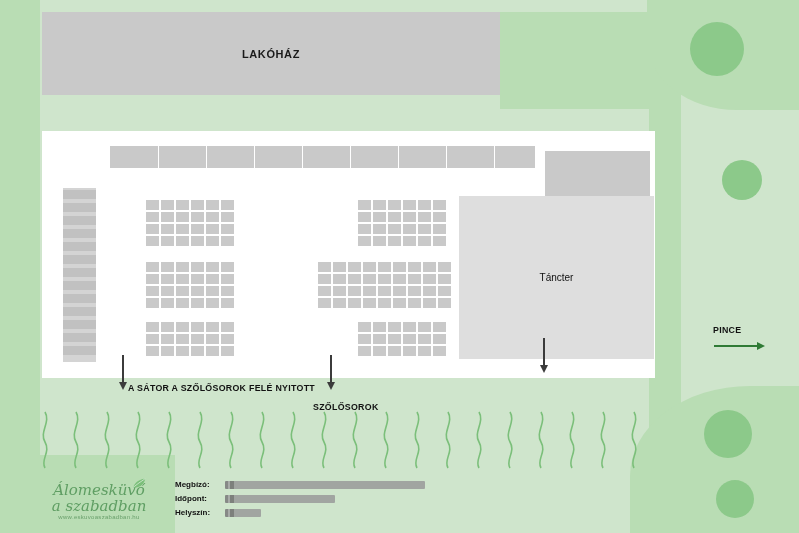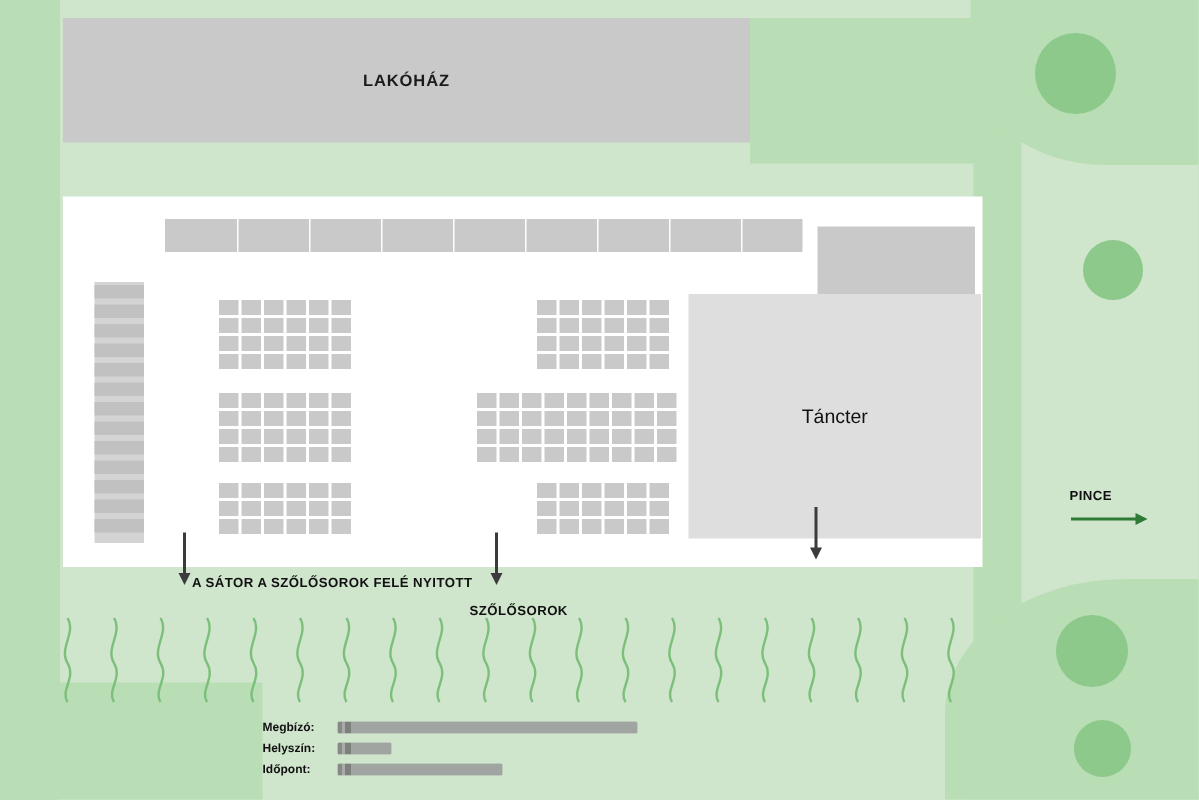--- a/index.html
+++ b/index.html
@@ -109,21 +109,21 @@
     font-size:9px;font-weight:bold;color:#111;letter-spacing:.5px;
   }
 
   .tanc{
     position:absolute;left:459px;top:196px;width:195px;height:163px;
     background:#dedede;
   }
   .tanc-label{
     position:absolute;left:459px;top:196px;width:195px;height:163px;
     display:flex;align-items:center;justify-content:center;
-    font-size:13px;color:#111;
+    font-size:10px;color:#111;
   }
 
   
   .leftcol{position:absolute;left:63px;top:188px;width:33px;height:174px;background:#d4d4d4;}
   .leftcol-row{position:absolute;left:63px;width:33px;height:9px;background:#c1c1c1;}
 
   
   .arrow{position:absolute;width:1.5px;background:#3b3b3b;}
   .arrow:after{
     content:"";position:absolute;left:-3.2px;bottom:-7px;
@@ -415,29 +415,40 @@
         <path d="M408 2 C414 12, 402 22, 408 32 C414 42, 403 50, 408 58"></path>
         <path d="M439 2 C445 12, 433 22, 439 32 C445 42, 434 50, 439 58"></path>
         <path d="M470 2 C476 12, 464 22, 470 32 C476 42, 465 50, 470 58"></path>
         <path d="M501 2 C507 12, 495 22, 501 32 C507 42, 496 50, 501 58"></path>
         <path d="M532 2 C538 12, 526 22, 532 32 C538 42, 527 50, 532 58"></path>
         <path d="M563 2 C569 12, 557 22, 563 32 C569 42, 558 50, 563 58"></path>
         <path d="M594 2 C600 12, 588 22, 594 32 C600 42, 589 50, 594 58"></path>
       </g>
   </svg>
 
+  <div class="logo">
+    <div class="logo-text">
+      <span>Álomesküvő</span><br>
+      <span>a szabadban</span>
+    </div>
+    <svg class="leaf" viewBox="0 0 20 16">
+      <path d="M1 14 C6 2 16 1 19 1 C18 9 10 15 1 14 Z" fill="#7bbf7a"></path>
+      <path d="M1 14 C7 9 13 5 19 1" stroke="#ffffff" stroke-width="0.8" fill="none"></path>
+    </svg>
+    <div class="logo-sub">www.eskuvoaszabadban.hu</div>
+  </div>
 
   <div class="infobox">
     <div class="info-row">
       <span class="info-key">Megbízó:</span>
       <span class="redact" style="width:200px"></span>
     </div>
     <div class="info-row">
+      <span class="info-key">Időpont:</span>
+      <span class="redact" style="width:110px"></span>
+    </div>
+    <div class="info-row">
       <span class="info-key">Helyszín:</span>
       <span class="redact" style="width:36px"></span>
     </div>
-    <div class="info-row">
-      <span class="info-key">Időpont:</span>
-      <span class="redact" style="width:110px"></span>
-    </div>
   </div>
 
 </div>
 
 </body></html>

